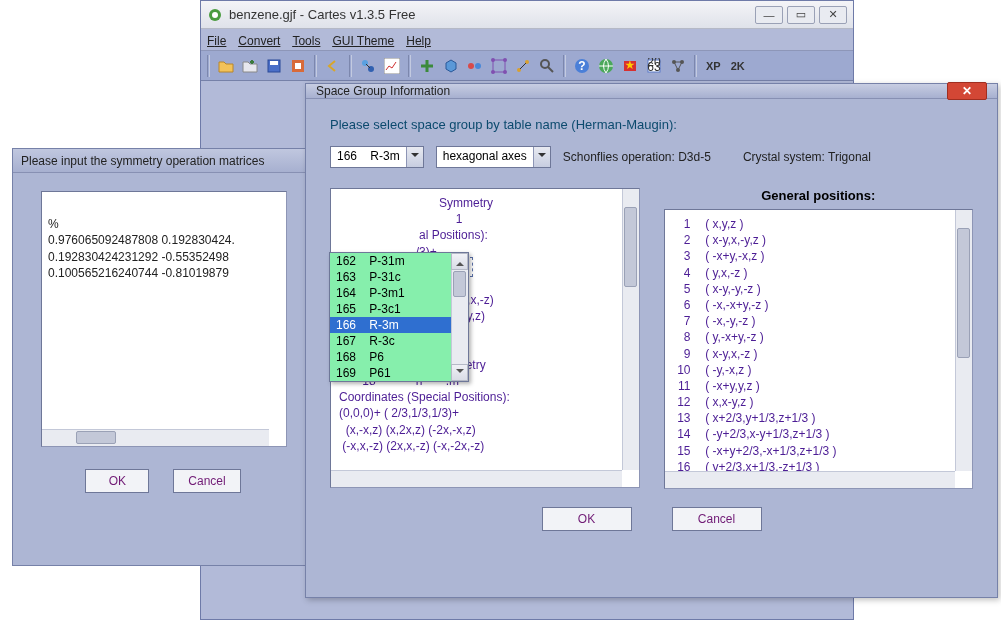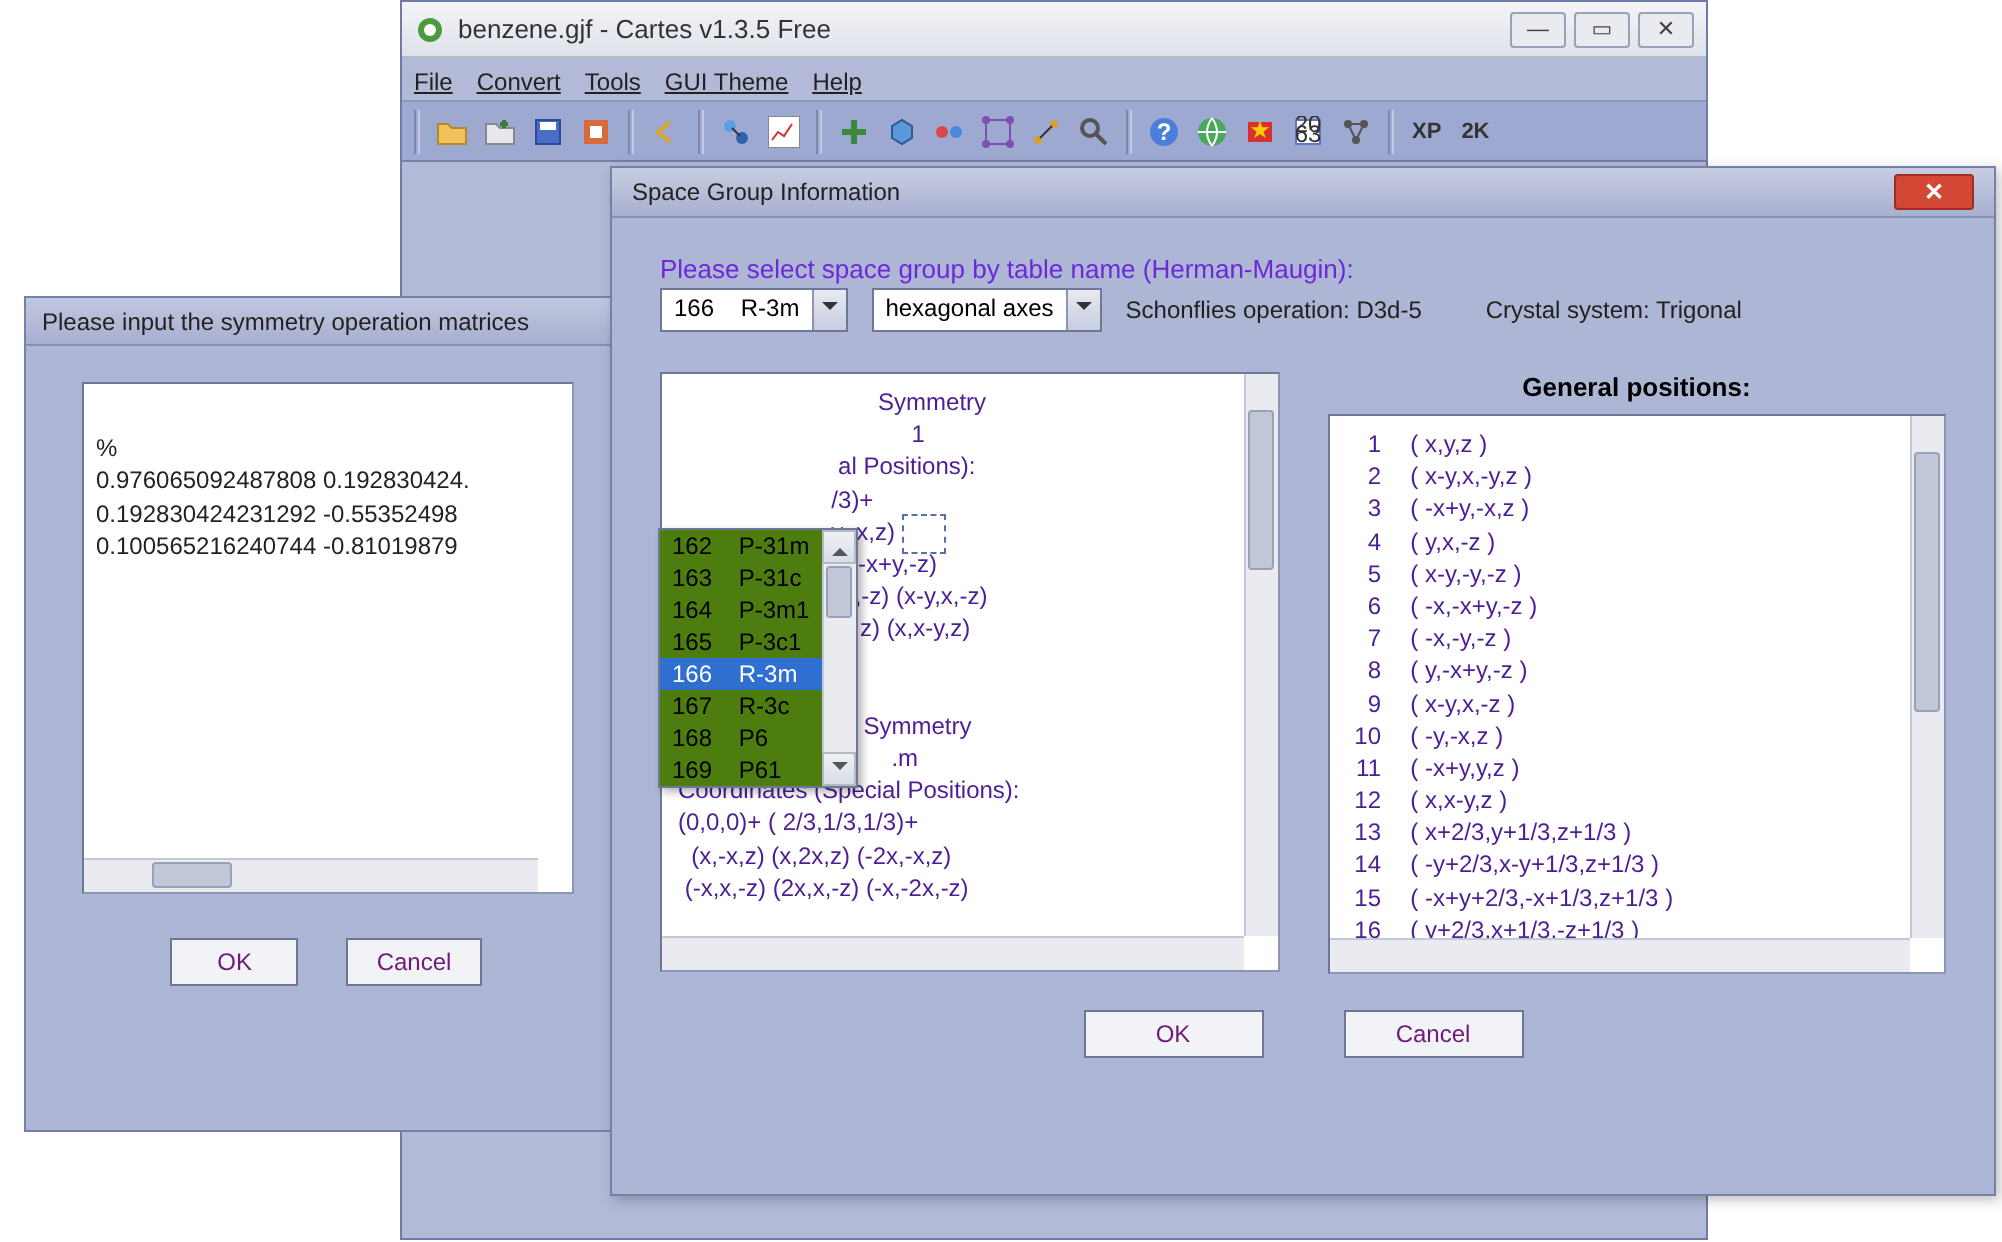--- a/index.html
+++ b/index.html
@@ -23,45 +23,45 @@
   
   .sym-dialog { position:absolute; left:12px; top:148px; width:302px; height:418px; border:1px solid #7681a8; background:#adb6d4;}
   .dlg-title { height:24px; background:linear-gradient(#c0c7df,#a7b0d0); border-bottom:1px solid #8790b3; display:flex; align-items:center; padding:0 8px; font-size:12px; color:#222;}
   .sym-body { padding:18px 28px;}
   .sym-text { background:#fff; border:1px solid #8d95b5; border-top-color:#6e7798; border-left-color:#6e7798; width:246px; height:256px; padding:8px 6px; overflow:auto; font-size:12px; color:#222; line-height:1.35; white-space:pre;}
   .btn { display:inline-block; min-width:64px; height:24px; padding:0 14px; border:1px solid #6e7798; background:#f2f3f7; font-size:12px; color:#701a75; text-align:center; line-height:22px;}
   .btn-row { display:flex; gap:24px; margin-top:22px; justify-content:center;}
   
   
   .sg-dialog { position:absolute; left:305px; top:83px; width:693px; height:515px; background:#adb6d4; border:1px solid #7681a8; box-shadow:2px 2px 6px rgba(0,0,0,0.25);}
-  .sg-title { height:25px; background:linear-gradient(#c7cde2,#a7b0d0); border-bottom:1px solid #8790b3; display:flex; align-items:center; padding:0 10px; font-size:12px; color:#222;}
+  .sg-title { height:15px; background:linear-gradient(#c7cde2,#a7b0d0); border-bottom:1px solid #8790b3; display:flex; align-items:center; padding:0 10px; font-size:12px; color:#222;}
   .sg-close { margin-left:auto; width:40px; height:18px; background:#d34735; border:1px solid #a02e20; color:#fff; font-weight:bold; border-radius:2px; display:flex; align-items:center; justify-content:center; font-size:12px;}
   .sg-content { padding:18px 24px 12px 24px;}
-  .sg-prompt { font-size:13px; color:#6d28d9; margin-bottom:2px;}
+  .sg-prompt { font-size:13px; color:#0c4a6e; margin-bottom:14px;}
   .sg-row1 { display:flex; align-items:center; gap:12px; margin-bottom:20px; flex-wrap:nowrap;}
   .combo { display:inline-flex; border:1px solid #6e7798; background:#fff; height:22px;}
   .combo-text { padding:2px 6px; white-space:pre; font-size:12px;}
   .combo-btn { width:17px; background:linear-gradient(#e8eaf1,#c7cde0); border-left:1px solid #8d95b5; display:flex; align-items:center; justify-content:center;}
   .combo-btn::after { content:""; border:4px solid transparent; border-top-color:#333;}
   .info-label { font-size:12px; color:#222;}
   
   .columns { display:flex; gap:24px;}
   .col-left, .col-right { flex:1; }
   .col-right .col-label { text-align:center; font-size:13px; margin-bottom:6px;font-weight:bold;}
   .scrollbox { background:#fff; border:1px solid #8d95b5; border-top-color:#6e7798; border-left-color:#6e7798; height:300px; padding:6px 8px; overflow:hidden; position:relative; font-size:12px; line-height:1.35; color:#4c1d95;}
   .scrollbox .vtrack { position:absolute; right:0; top:0; width:17px; height:calc(100% - 17px); background:#e9ebf1; border-left:1px solid #c3c8d8;}
   .scrollbox .vthumb { position:absolute; right:2px; top:18px; width:13px; height:80px; background:#c3c8d8; border:1px solid #9aa1b6; border-radius:2px;}
   .scrollbox .htrack { position:absolute; left:0; bottom:0; right:17px; height:17px; background:#e9ebf1; border-top:1px solid #c3c8d8;}
   
   .left-content { white-space:pre; }
   .right-content { white-space:pre; }
   .right-content .num { display:inline-block; width:26px; text-align:right; padding-right:8px;}
   
   
-  .dd-popup { position:absolute; left:329px; top:264px; width:100px; background:#4d7c0f; border:1px solid #6e7798; box-shadow:2px 2px 4px rgba(0,0,0,0.3); z-index:50;}
+  .dd-popup { position:absolute; left:329px; top:252px; width:140px; background:#86efac; border:1px solid #6e7798; box-shadow:2px 2px 4px rgba(0,0,0,0.3); z-index:50;}
   .dd-popup .dd-row { display:flex; padding:1px 6px; font-size:12px; white-space:pre;}
   .dd-popup .dd-row.sel { background:#2f6fd0; color:#fff;}
   .dd-popup .vtrack2 { position:absolute; right:0; top:0; width:17px; bottom:0; background:#e9ebf1; border-left:1px solid #c3c8d8;}
   .dd-popup .vthumb2 { position:absolute; right:2px; top:2px; width:13px; height:26px; background:#c3c8d8; border:1px solid #9aa1b6; border-radius:2px;}
   .dd-popup .varrow { position:absolute; right:0; width:17px; height:17px; background:linear-gradient(#f0f1f6,#d9dce6); border:1px solid #b5b9c6; display:flex; align-items:center; justify-content:center;}
   .dd-popup .varrow.up{ top:0;} .dd-popup .varrow.dn{ bottom:0;}
   .dd-popup .varrow::after{content:""; border:4px solid transparent;}
   .dd-popup .varrow.up::after{border-bottom-color:#555;}
   .dd-popup .varrow.dn::after{border-top-color:#555;}
   

